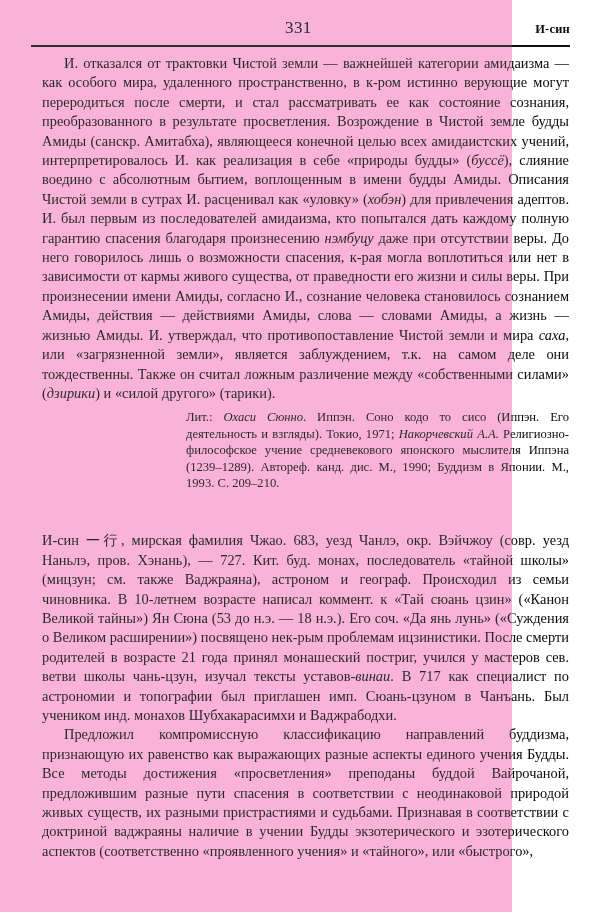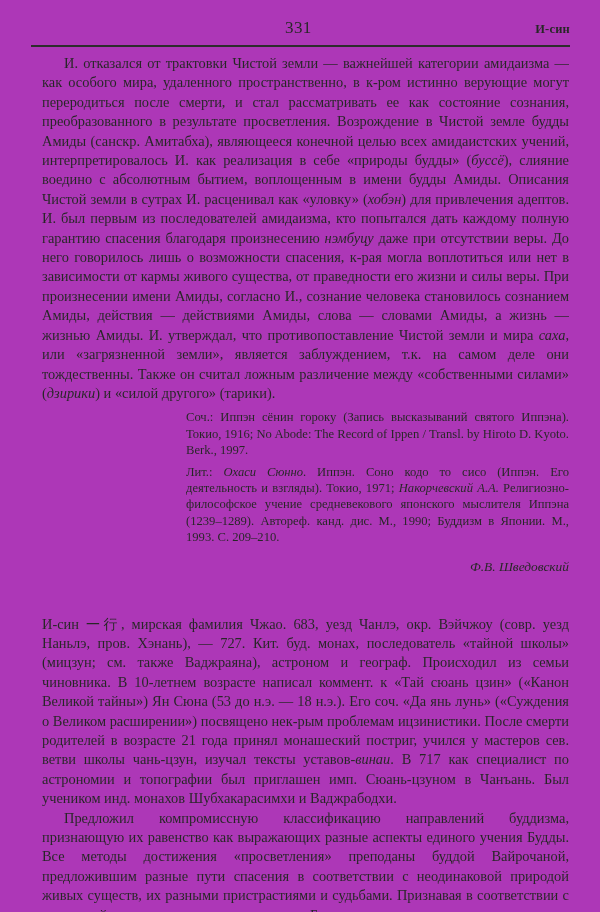--- a/index.html
+++ b/index.html
@@ -11,23 +11,23 @@
     width: 600px;
     height: 912px;
     font-family: "Liberation Serif", "DejaVu Serif", serif;
     color: #0a0a0a;
     overflow: hidden;
     position: relative;
   }
   .page {
     position: absolute;
     left: 0; top: 0;
-    width: 600px;
+    width: 512px;
     height: 912px;
-    background: #a21caf;
+    background: #f9a8d4;
   }
 
   
   .header {
     position: absolute;
     left: 30px;
     top: 18px;
     width: 540px;
     height: 26px;
   }
@@ -119,25 +119,23 @@
     <div class="folio">331</div>
     <div class="runhead">И-син</div>
   </div>
   <div class="rule"></div>
 
   <div class="col">
 
     <p>И. отказался от трактовки <b>Чистой земли</b> — важнейшей категории амидаизма — как особого мира, удаленного пространственно, в к-ром истинно верующие могут переродиться после смерти, и стал рассматривать ее как состояние сознания, преобразованного в результате просветления. Возрождение в Чистой земле <b>будды</b> Амиды (санскр. <b>Амитабха</b>), являющееся конечной целью всех амидаистских учений, интерпретировалось И. как реализация в себе «природы будды» (<i>буссё</i>), слияние воедино с абсолютным бытием, воплощенным в имени будды Амиды. Описания Чистой земли в сутрах И. расценивал как «уловку» (<i>хобэн</i>) для привлечения адептов. И. был первым из последователей амидаизма, кто попытался дать каждому полную гарантию спасения благодаря произнесению <i>нэмбуцу</i> даже при отсутствии веры. До него говорилось лишь о возможности спасения, к-рая могла воплотиться или нет в зависимости от <b>кармы</b> живого существа, от праведности его жизни и силы веры. При произнесении имени Амиды, согласно И., сознание человека становилось сознанием Амиды, действия — действиями Амиды, слова — словами Амиды, а жизнь — жизнью Амиды. И. утверждал, что противопоставление Чистой земли и мира <i>саха</i>, или «загрязненной земли», является заблуждением, т.к. на самом деле они тождественны. Также он считал ложным различение между «собственными силами» (<i>дзирики</i>) и «силой другого» (<b>тарики</b>).</p>
 
     <div class="refblock">
-      <p><b>Соч.</b>: Иппэн сёнин гороку (Запись высказываний святого Иппэна). Токио, 1916; No Abode: The Record of Ippen / Transl. by Hiroto D. Kyoto. Berk., 1997.</p>
       <p><b>Лит.</b>: <i>Охаси Сюнно</i>. Иппэн. Соно кодо то сисо (Иппэн. Его деятельность и взгляды). Токио, 1971; <i>Накорчевский А.А.</i> Религиозно-философское учение средневекового японского мыслителя Иппэна (1239–1289). Автореф. канд. дис. М., 1990; Буддизм в Японии. М., 1993. С. 209–210.</p>
     </div>
 
-    <div class="signature">Ф.В. Шведовский</div>
 
     <div class="entry-gap"></div>
 
     <p class="noindent"><b>И-син</b> <span class="hanzi">一行</span>, мирская фамилия Чжао. 683, уезд Чанлэ, окр. Вэйчжоу (совр. уезд Наньлэ, пров. Хэнань), — 727. Кит. буд. монах, последователь «тайной школы» (<b>мицзун</b>; см. также <b>Ваджраяна</b>), астроном и географ. Происходил из семьи чиновника. В 10-летнем возрасте написал коммент. к «Тай сюань цзин» («Канон Великой тайны») Ян Сюна (53 до н.э. — 18 н.э.). Его соч. «Да янь лунь» («Суждения о Великом расширении») посвящено нек-рым проблемам ицзинистики. После смерти родителей в возрасте 21 года принял монашеский постриг, учился у мастеров сев. ветви школы <b>чань-цзун</b>, изучал тексты уставов-<i>винаи</i>. В 717 как специалист по астрономии и топографии был приглашен имп. Сюань-цзуном в Чанъань. Был учеником инд. монахов <b>Шубхакарасимхи</b> и <b>Ваджрабодхи</b>.</p>
     <p>Предложил компромиссную классификацию направлений буддизма, признающую их равенство как выражающих разные аспекты единого учения <b>Будды</b>. Все методы достижения «просветления» преподаны буддой <b>Вайрочаной</b>, предложившим разные пути спасения в соответствии с неодинаковой природой живых существ, их разными пристрастиями и судьбами. Признавая в соответствии с доктриной ваджраяны наличие в учении Будды экзотерического и эзотерического аспектов (соответственно «проявленного учения» и «тайного», или «быстрого»,</p>
 
   </div>
 
   <div class="scan-tint"></div>
 </div>

